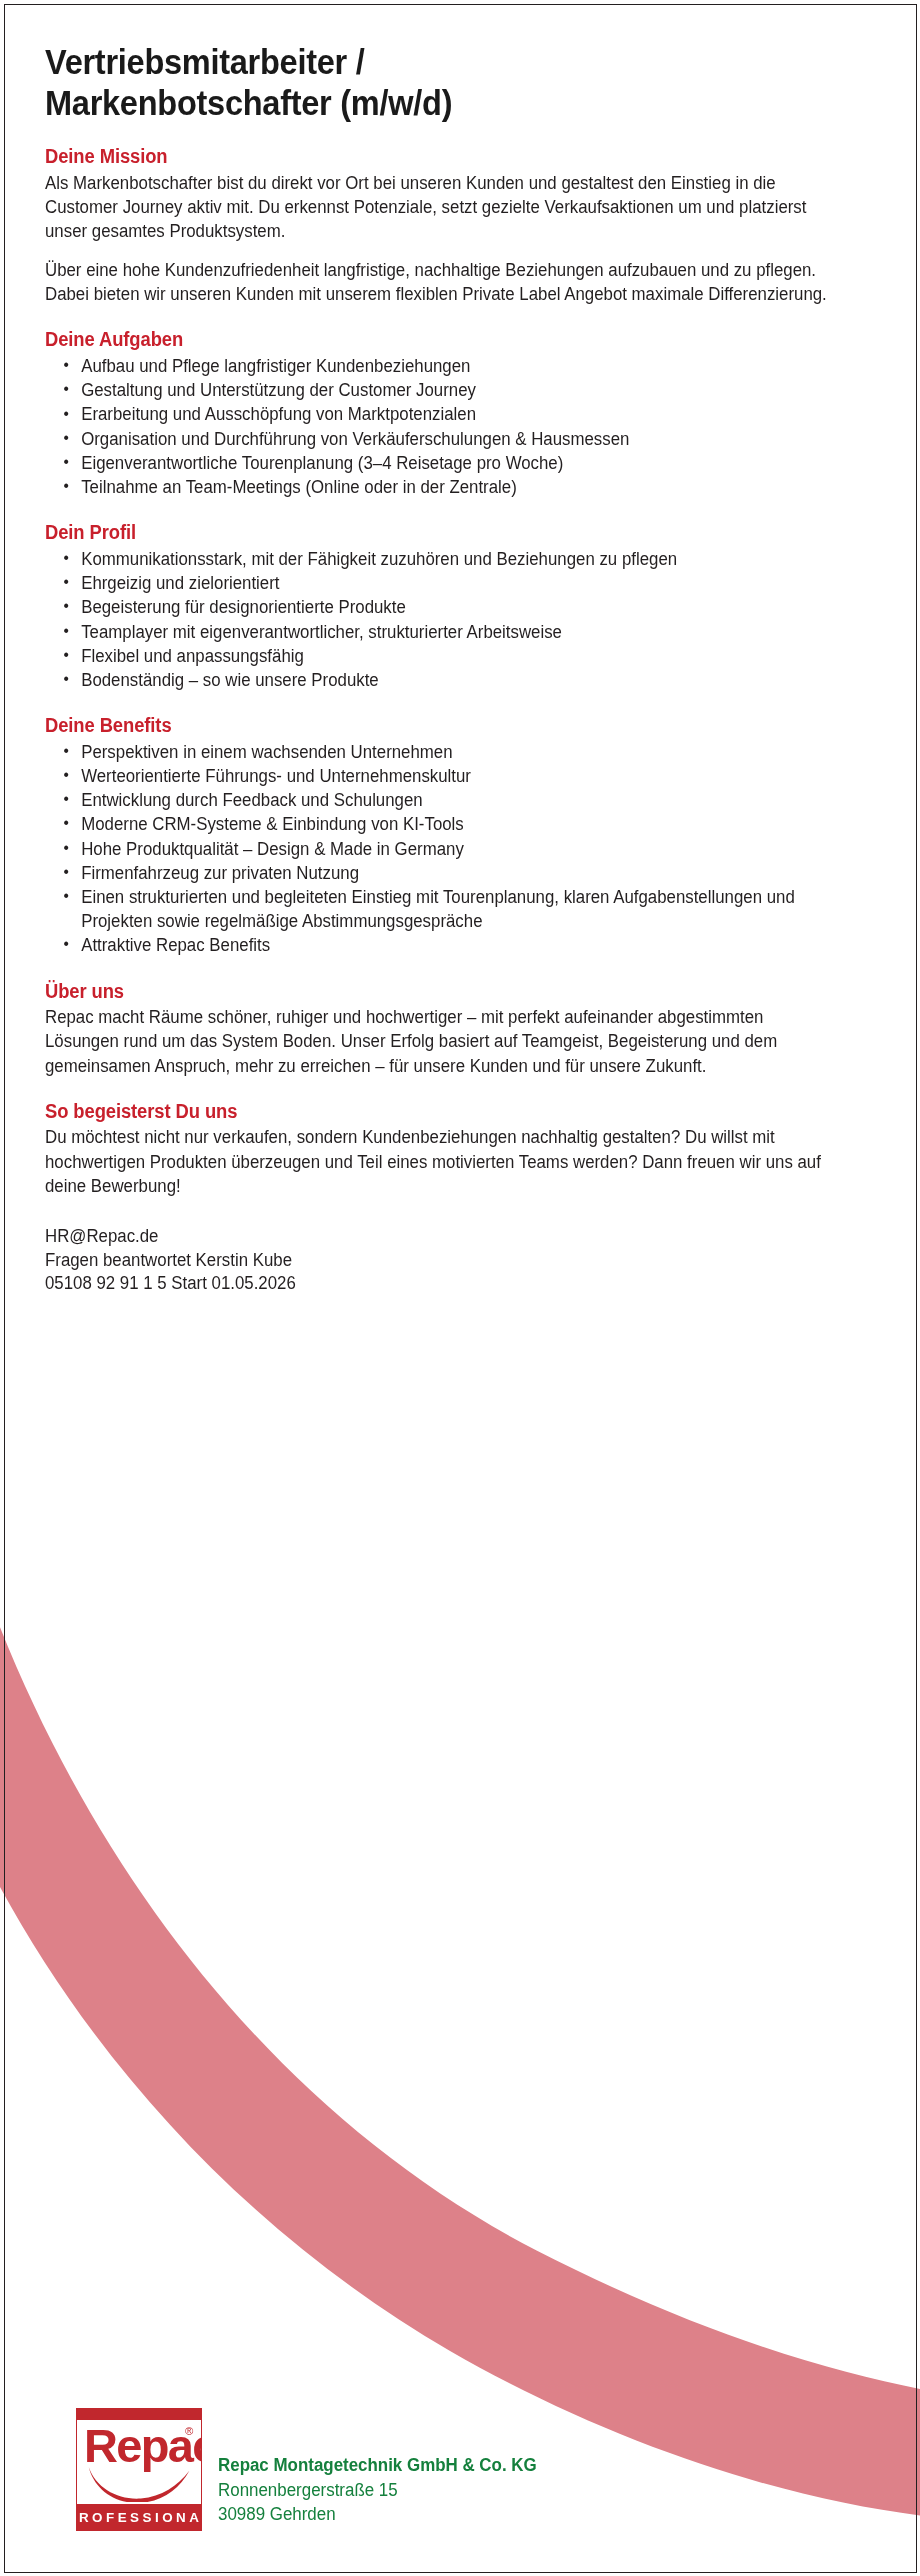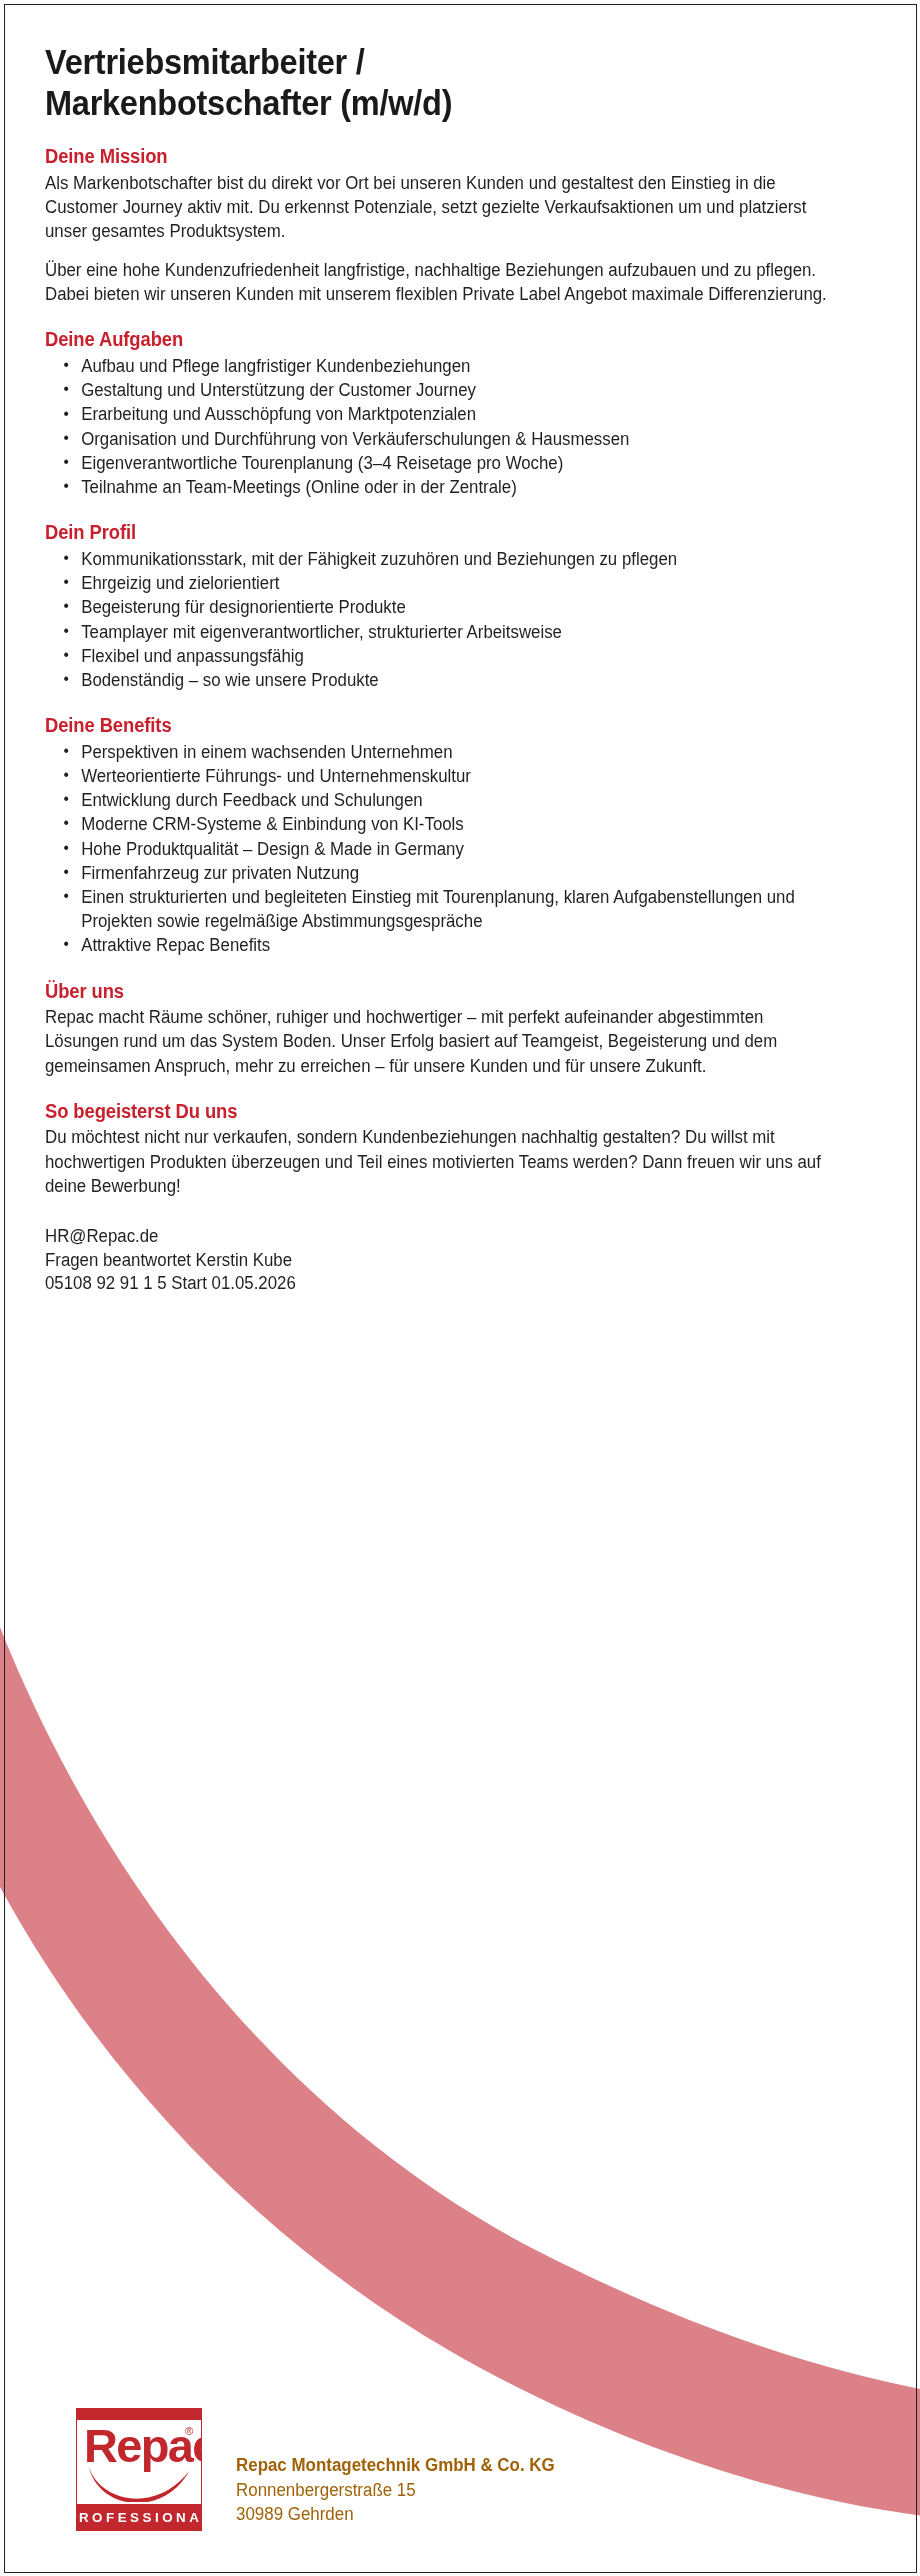--- a/index.html
+++ b/index.html
@@ -173,23 +173,23 @@
     color:#ffffff;
     display:flex;
     align-items:center;
     justify-content:center;
     font-size:13.4px;
     font-weight:bold;
     letter-spacing:3.5px;
     padding-left:2.6px;
   }
   .addr {
-    margin-left:34px;
+    margin-left:16px;
     padding-bottom:5.2px;
-    color:#a16207;
+    color:#15803d;
   }
   .addr-company {
     font-weight:bold;
     font-size:18px;
     line-height:1.32;
     transform:scaleX(0.94);
     transform-origin:left top;
   }
   .addr-line {
     font-size:18px;

